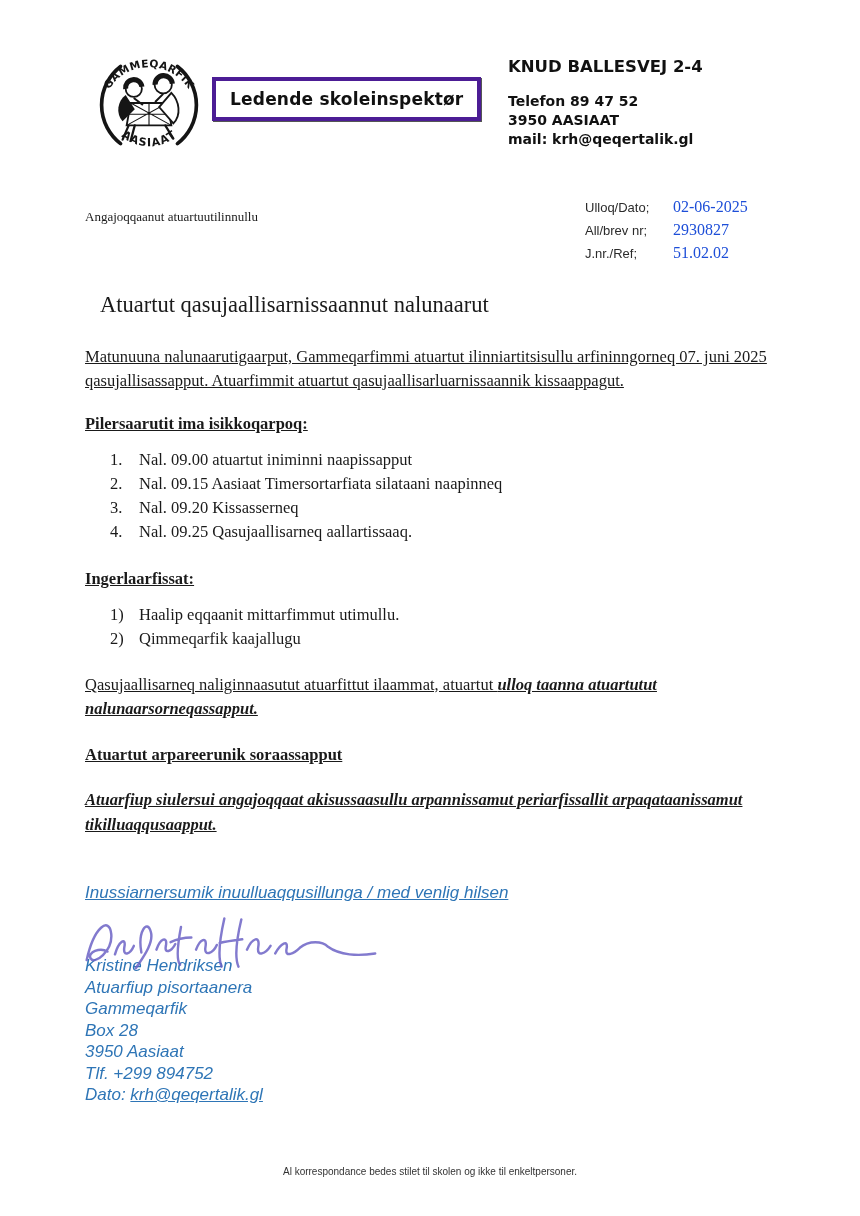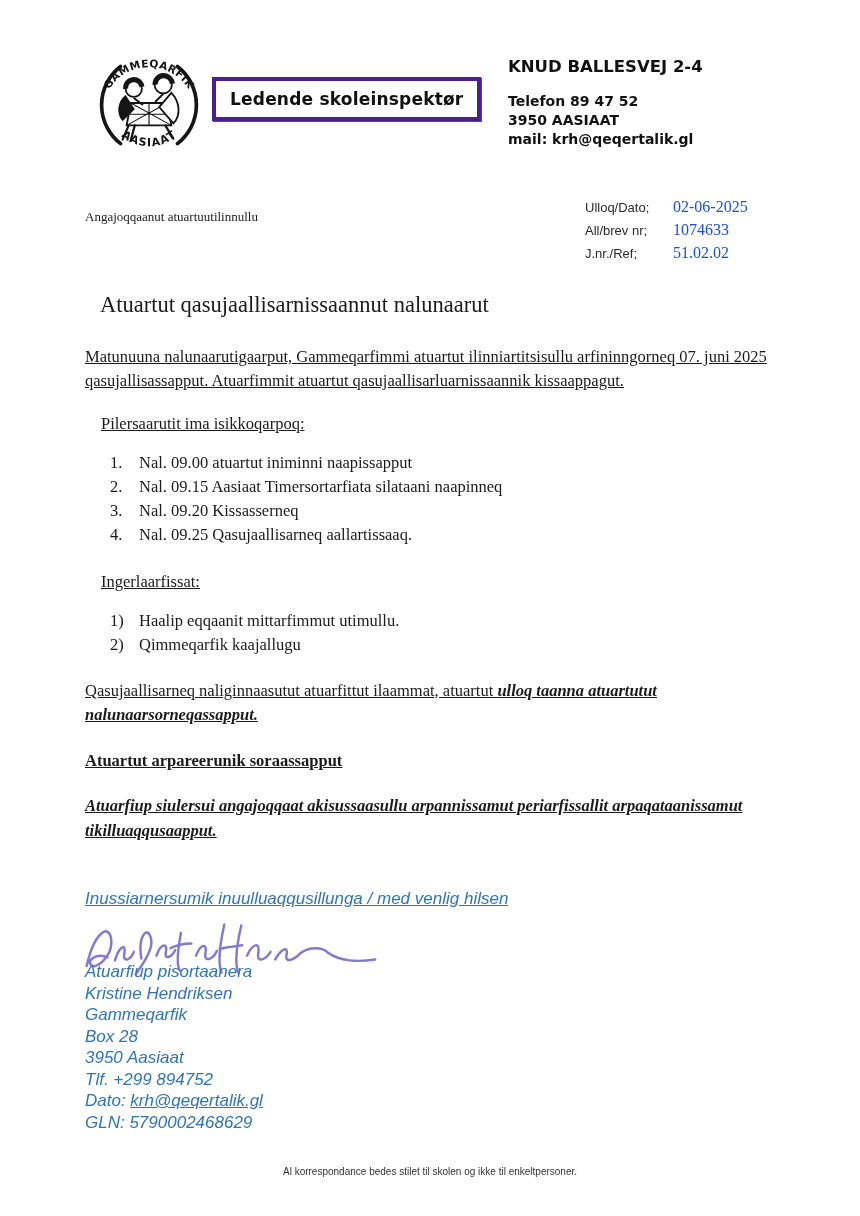--- a/index.html
+++ b/index.html
@@ -34,22 +34,22 @@
     font-family:"Liberation Sans","DejaVu Sans",sans-serif;
     font-size:13px;color:#2b2b2b;
   }
   .ref-value{font-size:16px;color:#1d4ed8;}
   
   .content{position:absolute;left:85px;top:276px;width:708px;font-size:16.5px;line-height:24px;}
   .content p{margin:0;text-decoration:underline;}
   .title{font-size:22.5px;font-weight:normal;margin:15px;line-height:28px;}
   .intro{margin-top:26px !important;}
   .section-heading{
-    font-size:16.5px;font-weight:normal;text-decoration:underline;
-    margin:16px;line-height:22px;
+    font-size:16.5px;font-weight:bold;text-decoration:underline;
+    margin:0;line-height:22px;
   }
   .sh1{margin-top:20px !important;}
   .sh2{margin-top:24px !important;}
   .olist{margin:13px 0 0 25px;}
   .oli{display:flex;line-height:24px;}
   .marker{width:29px;flex:0 0 auto;}
   .para1{margin-top:26px !important;}
   .para2{margin-top:22px !important;}
   .bi{font-weight:bold;font-style:italic;}
   .finish{margin-top:22px !important;font-weight:bold;}
@@ -124,21 +124,21 @@
 
   <div class="recipient">Angajoqqaanut atuartuutilinnullu</div>
 
   <div class="refs">
     <div class="ref-row">
       <span class="ref-label">Ulloq/Dato;</span>
       <span class="ref-value">02-06-2025</span>
     </div>
     <div class="ref-row">
       <span class="ref-label">All/brev nr;</span>
-      <span class="ref-value">1074633</span>
+      <span class="ref-value">2930827</span>
     </div>
     <div class="ref-row">
       <span class="ref-label">J.nr./Ref;</span>
       <span class="ref-value">51.02.02</span>
     </div>
   </div>
 
   <div class="content">
     <h1 class="title">Atuartut qasujaallisarnissaannut nalunaarut</h1>
 
@@ -184,28 +184,27 @@
     <p class="finish">Atuartut arpareerunik soraassapput</p>
 
     <p class="invite bi">Atuarfiup siulersui angajoqqaat akisussaasullu arpannissamut periarfissallit arpaqataanissamut tikilluaqqusaapput.</p>
 
     <p class="salutation">Inussiarnersumik inuulluaqqusillunga / med venlig hilsen</p>
 
     <div class="closing">
       <svg class="signature" viewBox="0 0 320 70">
         <path d="M8,52 C16,16 32,6 34,24 C36,42 16,58 12,50 C9,44 22,38 30,43 M38,46 C42,32 50,27 48,38 C46,49 54,46 58,37 M66,44 C62,22 72,8 76,22 C80,35 64,54 60,61 M82,41 C86,29 94,26 92,37 C90,46 98,43 102,35 M108,17 C104,38 103,52 107,57 M97,33 C105,29 113,28 119,28 M124,41 C128,30 136,26 134,38 C132,49 142,45 146,36 M154,8 C149,30 147,49 151,59 M172,9 C167,30 165,50 169,59 M149,34 C157,32 165,31 173,30 M178,41 C184,28 192,26 190,38 C188,50 198,45 203,37 M208,45 C214,34 222,30 220,40 C218,50 228,45 234,39 C244,31 258,32 264,38 C276,47 296,48 314,45" fill="none" stroke="#6c63c6" stroke-width="2.6" stroke-linecap="round" stroke-linejoin="round" opacity="0.85"></path>
       </svg>
+      <div>Kristine Hendriksen</div>
       <div>Atuarfiup pisortaanera</div>
-      <div>Kristine Hendriksen</div>
       <div>Gammeqarfik</div>
       <div>Box 28</div>
       <div>3950 Aasiaat</div>
       <div>Tlf. +299 894752</div>
       <div>
         <span>Dato: </span><a href="#">krh@qeqertalik.gl</a>
       </div>
-      <div>GLN: 5790002468629</div>
     </div>
   </div>
 
   <div class="footer">Al korrespondance bedes stilet til skolen og ikke til enkeltpersoner.</div>
 
 </div>
 
 </body></html>

